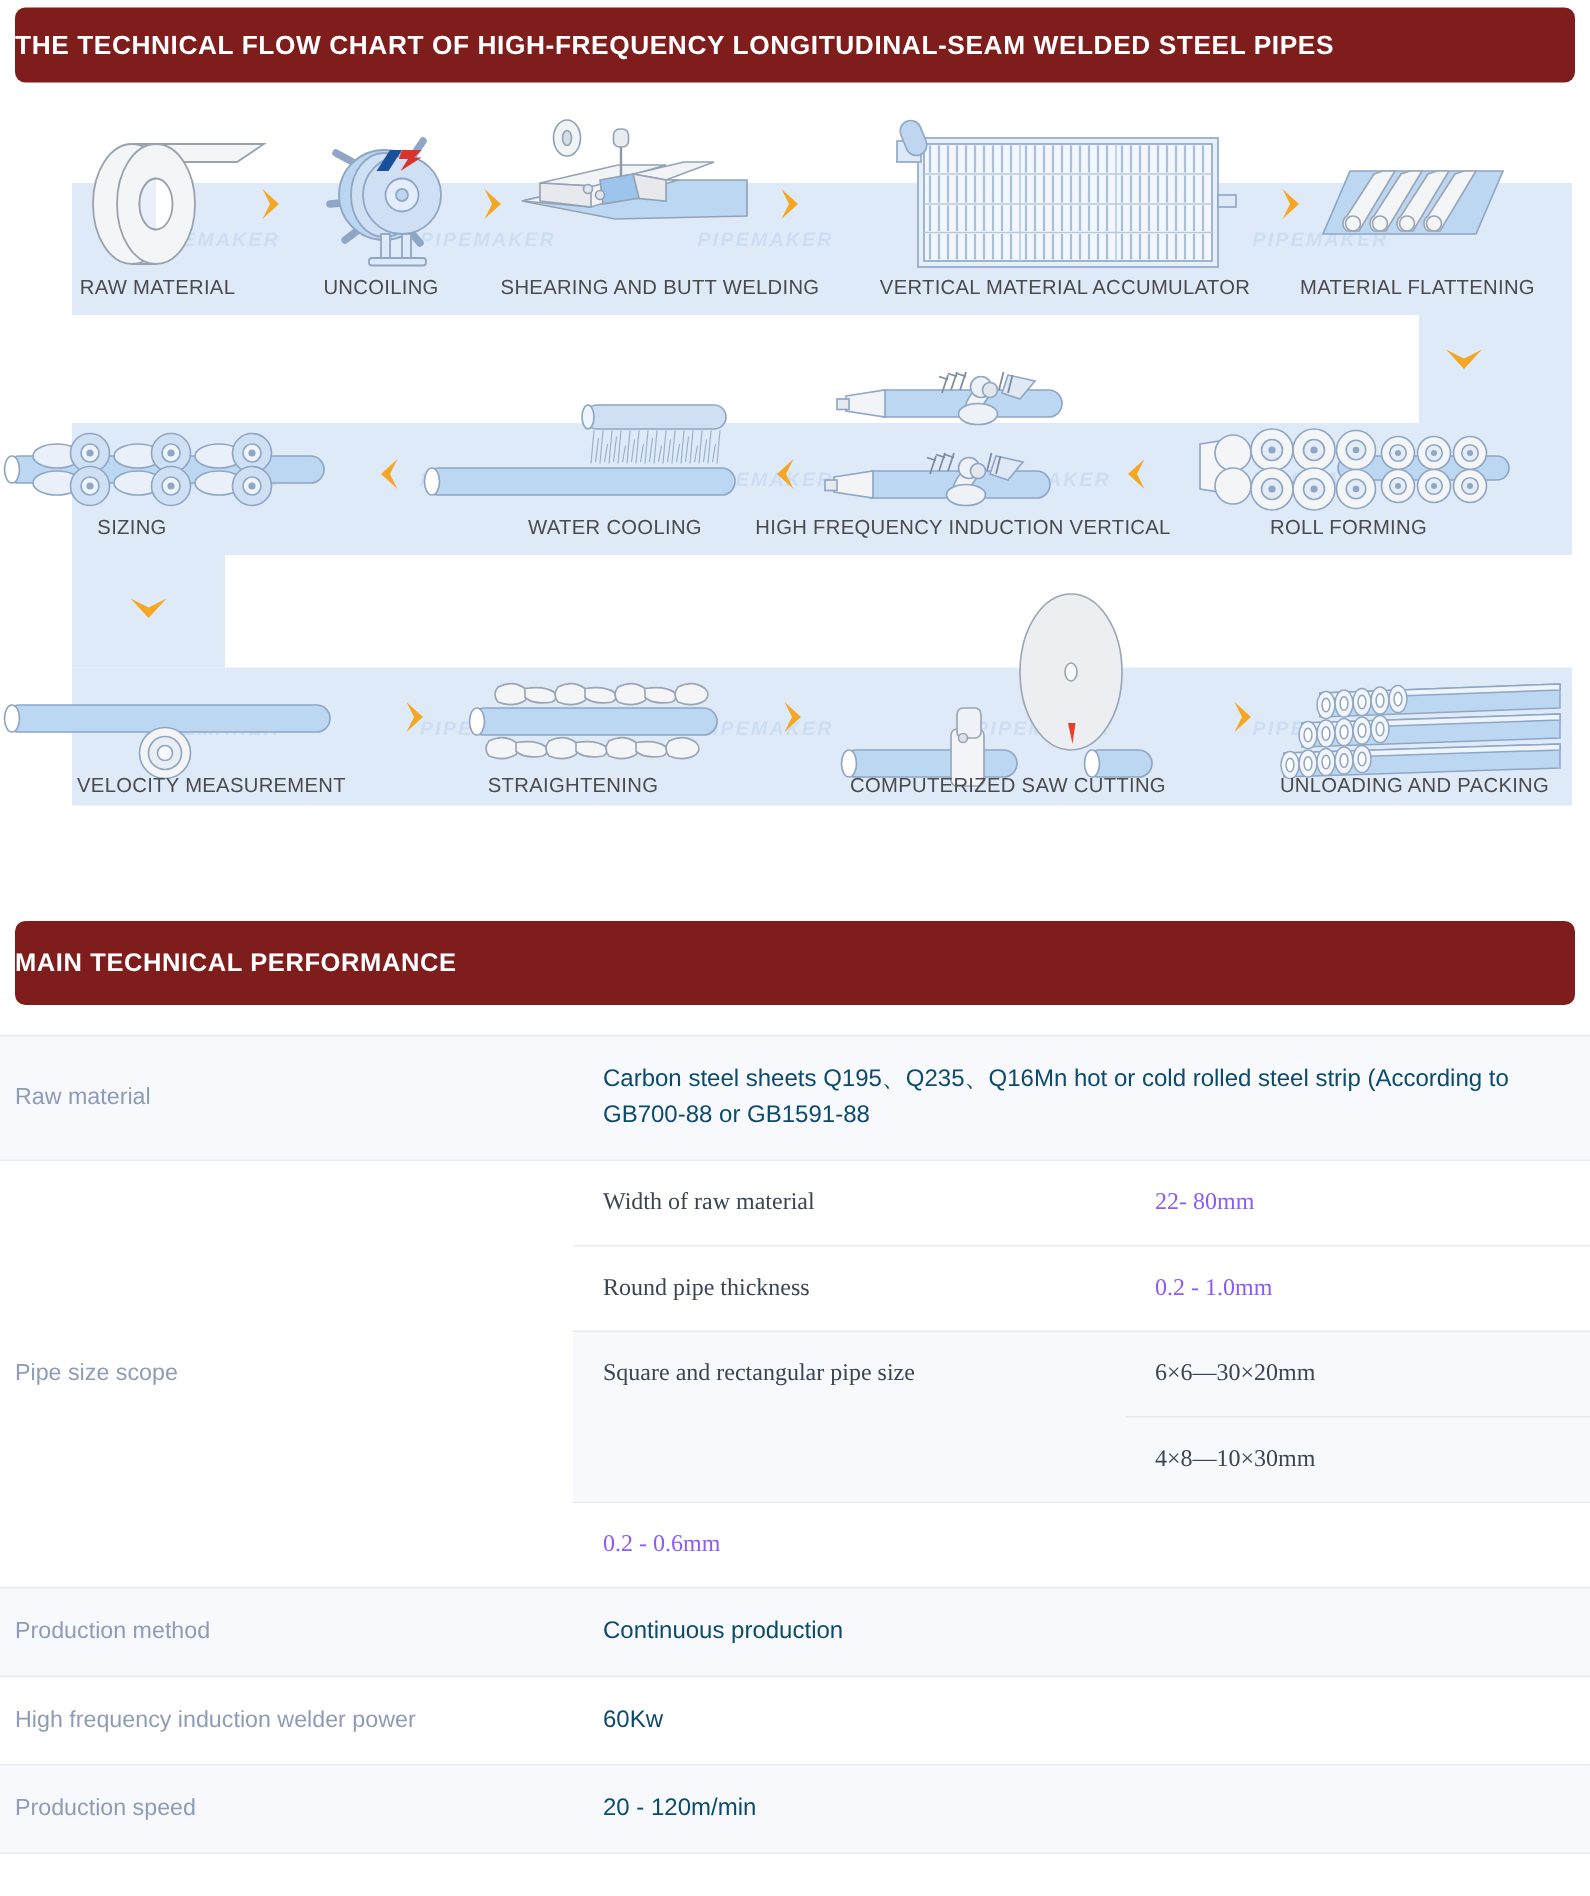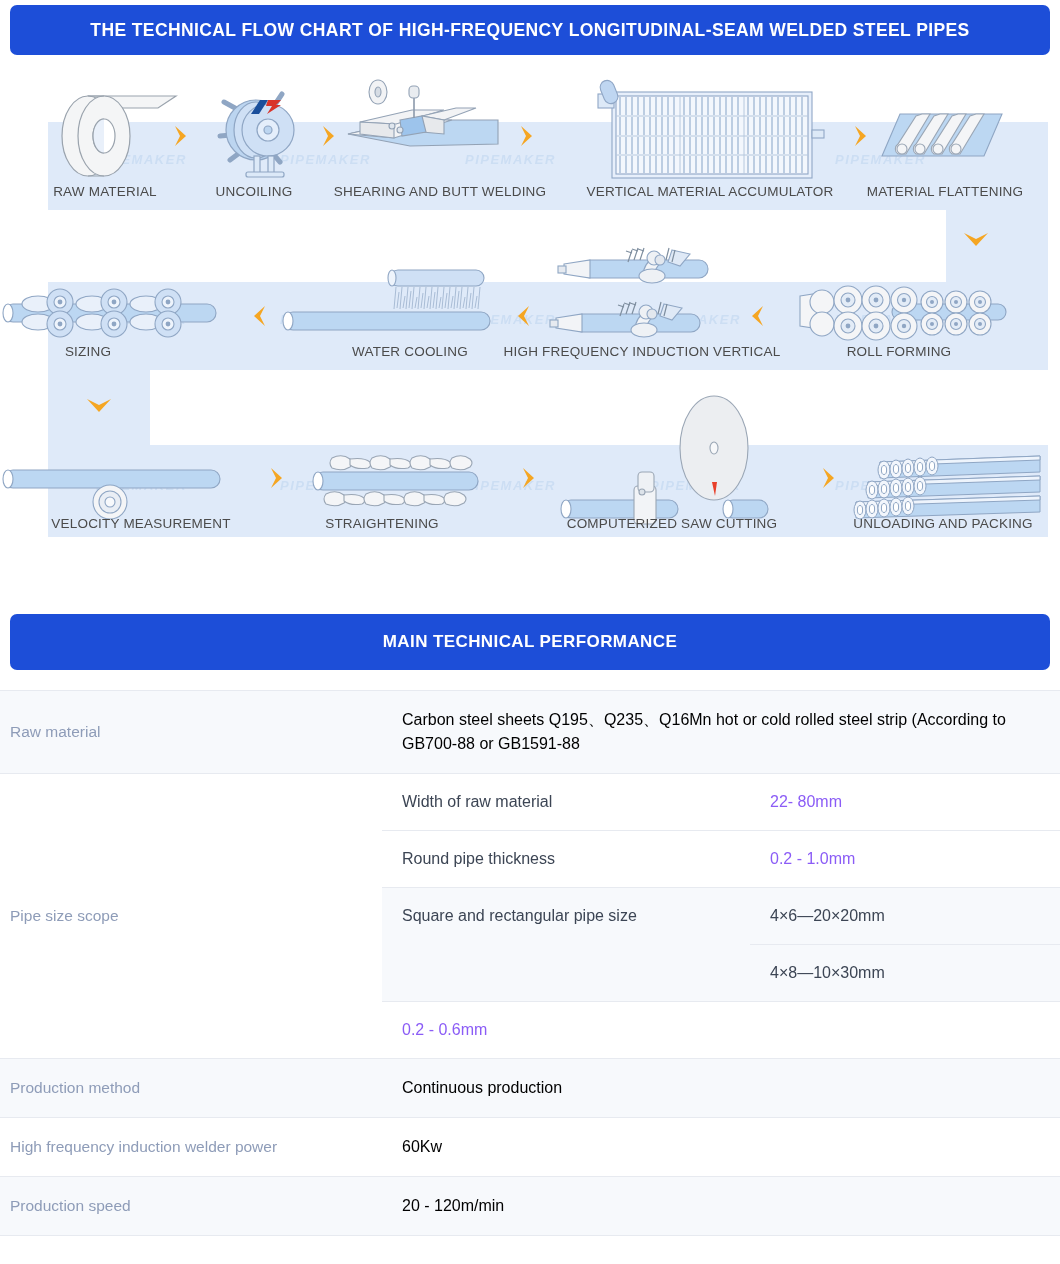--- a/index.html
+++ b/index.html
@@ -13,26 +13,26 @@
     position: relative;
     font-family: "Liberation Sans", "DejaVu Sans", sans-serif;
     overflow: hidden;
   }
 
   
   .banner {
     position: absolute;
     left: 10px;
     width: 1040px;
-    background: #1d4ed8;
+    background: #7f1d1d;
     border-radius: 7px;
     color: #ffffff;
     display: flex;
     align-items: center;
-    justify-content: center;
+    justify-content: flex-start;
     letter-spacing: .4px;
     font-weight: bold;
   }
   #title-banner { top: 5px; height: 50px; font-size: 17.5px; }
   #perf-banner  { top: 614px; height: 56px; font-size: 17px; }
 
   
   #flowchart {
     position: absolute;
     left: 0; top: 60px;
@@ -99,29 +99,29 @@
     padding: 20px 14px 20px 10px;
     font-size: 15.5px;
     color: #8e9cb8;
     display: flex;
     align-items: center;
   }
   .tvalue {
     flex: 1;
     padding: 17px 10px 17px 20px;
     font-size: 16px;
-    color: #000000;
+    color: #0c4a6e;
     line-height: 1.5;
     display: flex;
     align-items: center;
   }
   .shade { background: #f7f9fc; }
 
   
-  .subwrap { flex: 1; display: flex; flex-direction: column; }
+  .subwrap { flex: 1; display: flex; flex-direction: column; font-family: Liberation Serif, serif; }
   .subrow { display: flex; align-items: stretch; }
   .subrow + .subrow { border-top: 1px solid #e7eaf0; }
   .subkey {
     width: 368px;
     flex: 0 0 368px;
     padding: 19px 10px 19px 20px;
     font-size: 16px;
     color: #3c4554;
     display: flex;
     align-items: center;
@@ -764,21 +764,21 @@
 
 
       <div class="subrow">
         <div class="subkey">Round pipe thickness</div>
         <div class="subval">0.2 - 1.0mm</div>
       </div>
 
       <div class="subrow shade">
         <div class="rowspan-key">Square and rectangular pipe size</div>
         <div class="subval-stack">
-          <div class="sv">4×6—20×20mm</div>
+          <div class="sv">6×6—30×20mm</div>
           <div class="sv">4×8—10×30mm</div>
         </div>
       </div>
 
       <div class="subrow">
         <div class="subval">0.2 - 0.6mm</div>
       </div>
 
     </div>
   </div>

